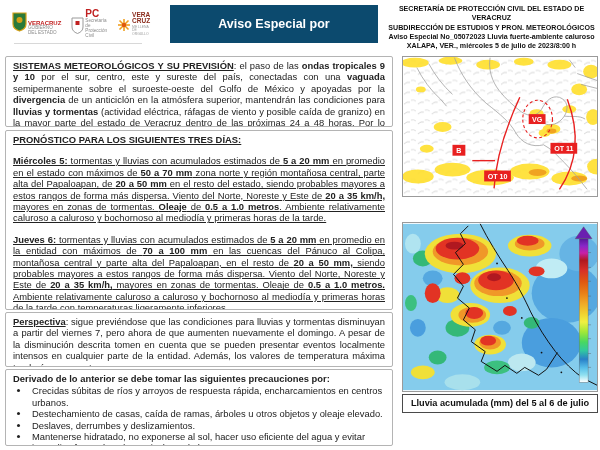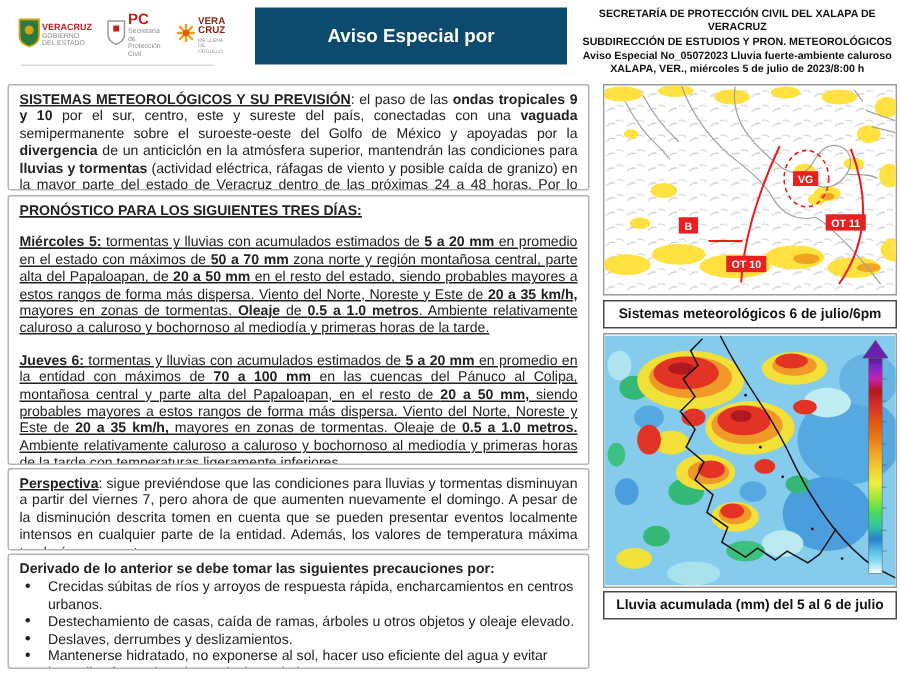--- a/index.html
+++ b/index.html
@@ -1,21 +1,21 @@
 <!DOCTYPE html>
 <html><head>
 <meta charset="utf-8">
 <style>
   html,body{margin:0;padding:0;background:#ffffff;}
   .page{position:relative;width:600px;height:450px;background:#ffffff;
         font-family:"Liberation Sans",sans-serif;color:#1c1c1c;overflow:hidden;}
 
   
   .logos{position:absolute;left:12px;top:7px;width:140px;height:34px;display:flex;gap:10px;align-items:center;}
-  .logo{display:flex;align-items:center;gap:1px;}
+  .logo{display:flex;align-items:flex-end;gap:1px;}
   .logo-txt{display:flex;flex-direction:column;line-height:1.05;}
   .t-red{color:#c02020;font-weight:bold;font-size:6px;}
   .t-gray{color:#8a8a8a;font-size:4.6px;}
   .t-darkred{color:#8a2a1a;font-weight:bold;font-size:6.5px;line-height:1;}
   .t-tiny{color:#9a9a9a;font-size:3.4px;margin-top:1px;}
   .pc-big{color:#c02020;font-weight:bold;font-size:10px;line-height:1;}
   .logos-rule{position:absolute;left:14px;top:43px;width:128px;height:1px;background:#d8d8d8;}
 
   .title-box{position:absolute;left:170px;top:5px;width:208px;height:38px;background:#0c4a6e;
              color:#ffffff;font-weight:bold;font-size:12.5px;text-align:center;
@@ -105,21 +105,21 @@
       </span>
     </div>
   </div>
   <div class="logos-rule"></div>
 
   <div class="title-box">
     <span>Aviso Especial por</span>
   </div>
 
   <div class="org-block">
-    <div>SECRETARÍA DE PROTECCIÓN CIVIL DEL XALAPA DE VERACRUZ</div>
+    <div>SECRETARÍA DE PROTECCIÓN CIVIL DEL ESTADO DE VERACRUZ</div>
     <div>SUBDIRECCIÓN DE ESTUDIOS Y PRON. METEOROLÓGICOS</div>
     <div>Aviso Especial No_05072023 Lluvia fuerte-ambiente caluroso</div>
     <div>XALAPA, VER., miércoles 5 de julio de 2023/8:00 h</div>
   </div>
 
   <div class="tbox" id="box-sistemas">
     <p class="para"><span style="font-weight: bold; text-decoration: underline;">SISTEMAS METEOROLÓGICOS Y SU PREVISIÓN</span><span>: el paso de las </span><span style="font-weight: bold;">ondas tropicales 9 y 10</span><span> por el sur, centro, este y sureste del país, conectadas con una </span><span style="font-weight: bold;">vaguada</span><span> semipermanente sobre el suroeste-oeste del Golfo de México y apoyadas por la </span><span style="font-weight: bold;">divergencia</span><span> de un anticiclón en la atmósfera superior, mantendrán las condiciones para </span><span style="font-weight: bold;">lluvias y tormentas</span><span> (actividad eléctrica, ráfagas de viento y posible caída de granizo) en la mayor parte del estado de Veracruz dentro de las próximas 24 a 48 horas. Por lo anterior, extremen las precauciones pertinentes.</span></p>
   </div>
 
   <div class="tbox" id="box-pronostico">
@@ -203,21 +203,20 @@
         <rect x="127" y="57" width="17" height="10" fill="#e82020"></rect>
         <text class="maplabel" x="135.5" y="65" text-anchor="middle">VG</text>
         <rect x="82" y="114" width="27" height="11" fill="#e82020"></rect>
         <text class="maplabel" x="95.5" y="122.5" text-anchor="middle">OT 10</text>
         <rect x="149" y="86" width="27" height="11" fill="#e82020"></rect>
         <text class="maplabel" x="162.5" y="94.5" text-anchor="middle">OT 11</text>
       </g>
     </svg>
   </div>
 
-  <div class="caption" id="cap1">Sistemas meteorológicos 6 de julio/6pm</div>
 
   <div class="map-frame" id="map2">
     <svg width="194" height="168" viewBox="0 0 196 168">
       <defs>
         <linearGradient id="cbgrad" x1="0" y1="0" x2="0" y2="1">
           <stop offset="0" stop-color="#581898"></stop>
             <stop offset="0.05" stop-color="#8828c8"></stop>
           <stop offset="0.1" stop-color="#c820a8"></stop>
             <stop offset="0.15" stop-color="#b01820"></stop>
           <stop offset="0.22" stop-color="#d83028"></stop>

